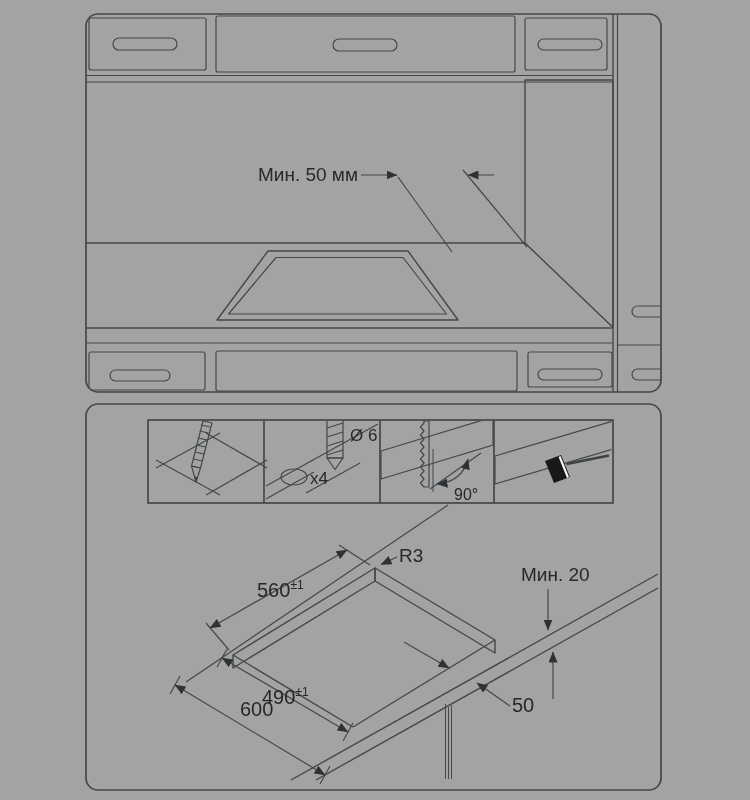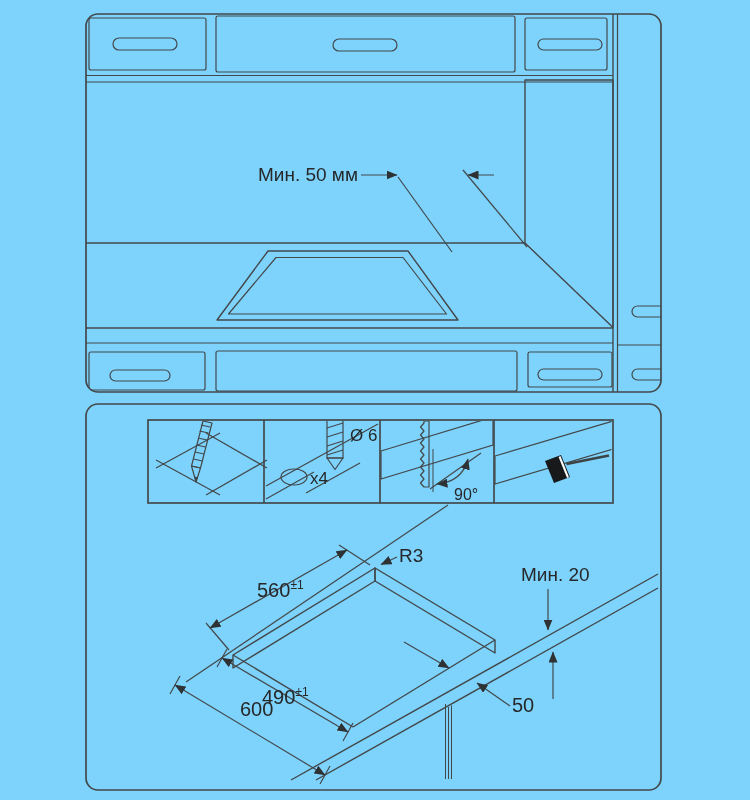--- a/index.html
+++ b/index.html
@@ -1,16 +1,16 @@
 <!DOCTYPE html>
 <html><head>
 <meta charset="utf-8">
 <style>
   html,body{margin:0;padding:0;background:#ffffff;}
-  .page{width:750px;height:800px;background:#7dd3fc;position:relative;overflow:hidden;}
+  .page{width:750px;height:800px;background:#a3a3a3;position:relative;overflow:hidden;}
   svg{display:block;}
   text, tspan{font-family:"Liberation Sans","DejaVu Sans",sans-serif;fill:#26282a;}
   .ln{stroke:#43484b;fill:none;}
   .thin{stroke-width:1.2;}
   .med{stroke-width:1.4;}
   .bord{stroke-width:1.7;}
 </style>
 </head>
 <body>
 

